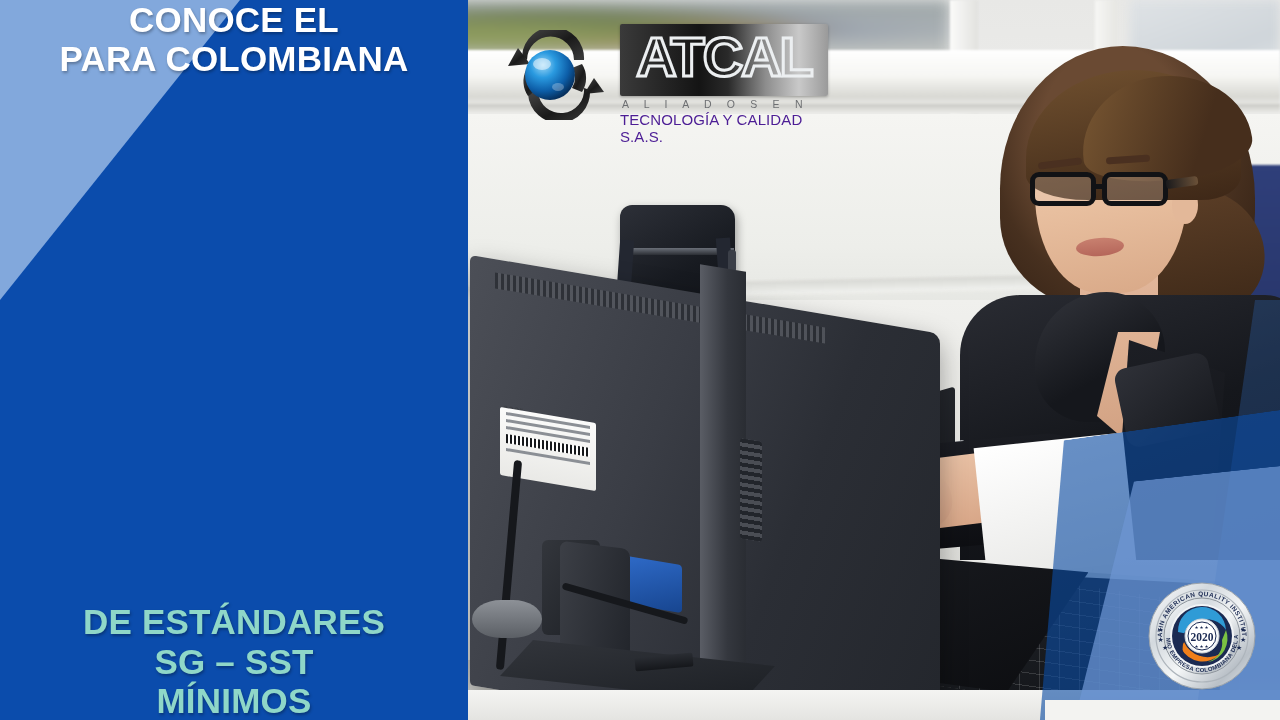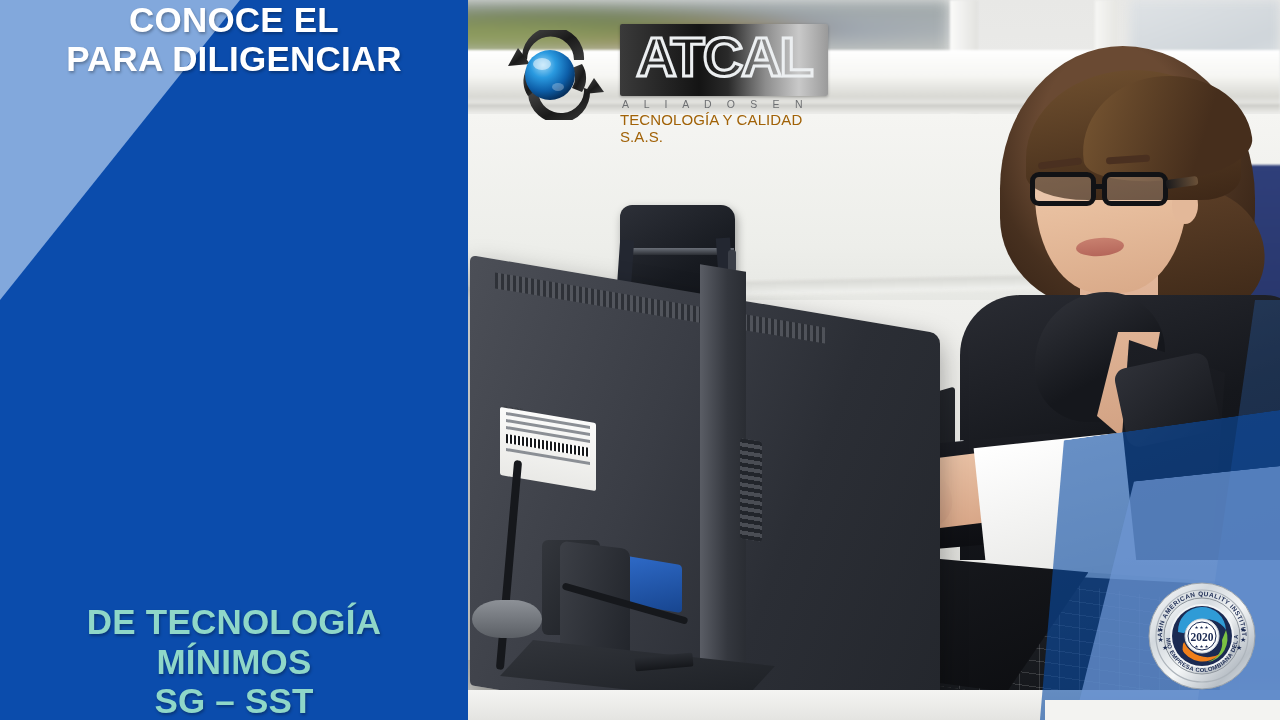--- a/index.html
+++ b/index.html
@@ -254,21 +254,21 @@
   .logo-word{position:absolute;left:122px;top:6px;width:208px;height:72px;
     background:linear-gradient(90deg,#3a3a3a 0%,#141414 38%,#2a2a2a 52%,#8d8d8d 70%,#c9c9c9 86%,#9a9a9a 100%);
     border-radius:2px;display:flex;justify-content:center;
     box-shadow:0 1px 3px rgba(0,0,0,.3);}
   .logo-word span{font-size:56px;font-weight:bold;letter-spacing:-2px;
     color:transparent;-webkit-text-stroke:3px #eceff1;
     font-family:"Liberation Sans", sans-serif;}
   .logo-sub1{position:absolute;left:124px;top:80px;font-size:10.5px;
     letter-spacing:6.2px;color:#6d6f72;font-weight:normal;}
   .logo-sub2{position:absolute;left:122px;top:93px;font-size:15px;
-    letter-spacing:.1px;color:#a16207;}
+    letter-spacing:.1px;color:#4c1d95;}
 
   
   .seal{position:absolute;left:1148px;top:582px;width:108px;height:108px;}
   .seal svg{display:block;}
 </style>
 </head>
 <body>
 
 <div class="stage">
 
@@ -366,26 +366,26 @@
   <div class="ov1"></div>
   <div class="ov2"></div>
   <div class="ov-bottom"></div>
 
   <div class="panel"></div>
   <div class="panel-tri"></div>
 
   <div class="headline">
     <div class="hl-group-a">
       <span class="hl white hl-line">CONOCE EL</span>
-      <span class="hl white hl-line">PARA DILIGENCIAR</span>
+      <span class="hl white hl-line">PARA COLOMBIANA</span>
     </div>
     <div>
-      <span class="hl teal hl-line">DE TECNOLOGÍA</span>
+      <span class="hl teal hl-line">DE ESTÁNDARES</span>
+      <span class="hl teal hl-line">SG – SST</span>
       <span class="hl teal hl-line">MÍNIMOS</span>
-      <span class="hl teal hl-line">SG – SST</span>
     </div>
   </div>
 
   <div class="logo">
     <div class="logo-mark">
       <svg width="116" height="90" viewBox="0 0 116 90">
         <defs>
           <radialGradient id="sph" cx="36%" cy="30%" r="72%">
             <stop offset="0%" stop-color="#9fd8f7"></stop>
             <stop offset="35%" stop-color="#2a9ae0"></stop>

